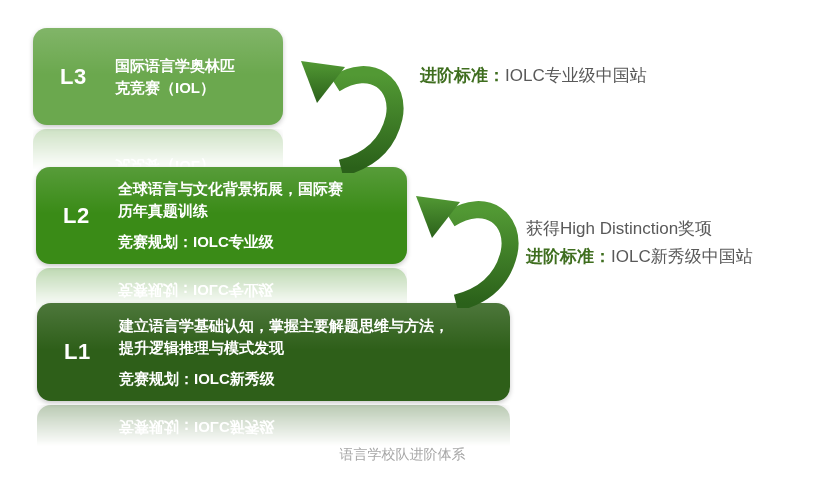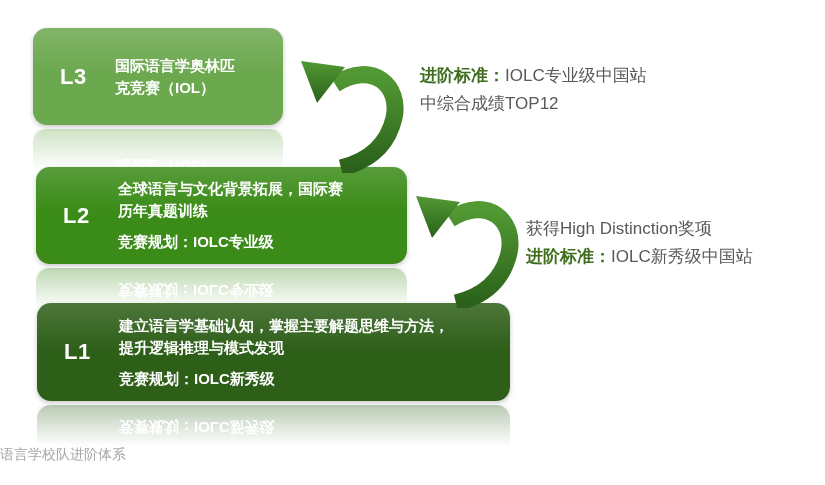--- a/index.html
+++ b/index.html
@@ -70,20 +70,21 @@
   .criteria-1 { left: 420px; top: 62px; }
   .criteria-2 { left: 526px; top: 215px; }
   .crit-label { color: var(--crit-green, #3f6e1f); font-weight: bold; }
 
   
   .caption {
     position: absolute;
     left: 0;
     right: 20px;
     top: 446px;
+    text-align: center;
     font-size: 14px;
     color: var(--caption-gray, #a6a6a6);
   }
 </style>
 </head>
 <body>
 
 <div class="stage">
 
   <div class="level-box l3" style="background: rgb(107, 168, 78);">
@@ -127,21 +128,20 @@
         <stop offset="0" class="stop-light" stop-color="#529934"></stop>
         <stop offset="1" class="stop-dark" stop-color="#2b611a"></stop>
       </linearGradient>
     </defs>
     <path d="M40 36 C78 12 106 38 99 70 C92 100 70 114 46 120" fill="none" stroke="url(#arrowGrad2)" stroke-width="17"></path>
     <polygon points="6,13 50,19 22,55" fill="url(#arrowGrad2)"></polygon>
   </svg>
 
   <div class="criteria criteria-1">
     <div><span class="crit-label">进阶标准：</span><span>IOLC专业级中国站</span></div>
-    <div>中综合成绩TOP12</div>
   </div>
 
   <div class="criteria criteria-2">
     <div>获得High Distinction奖项</div>
     <div><span class="crit-label">进阶标准：</span><span>IOLC新秀级中国站</span></div>
   </div>
 
   <div class="caption">语言学校队进阶体系</div>
 
 </div>

